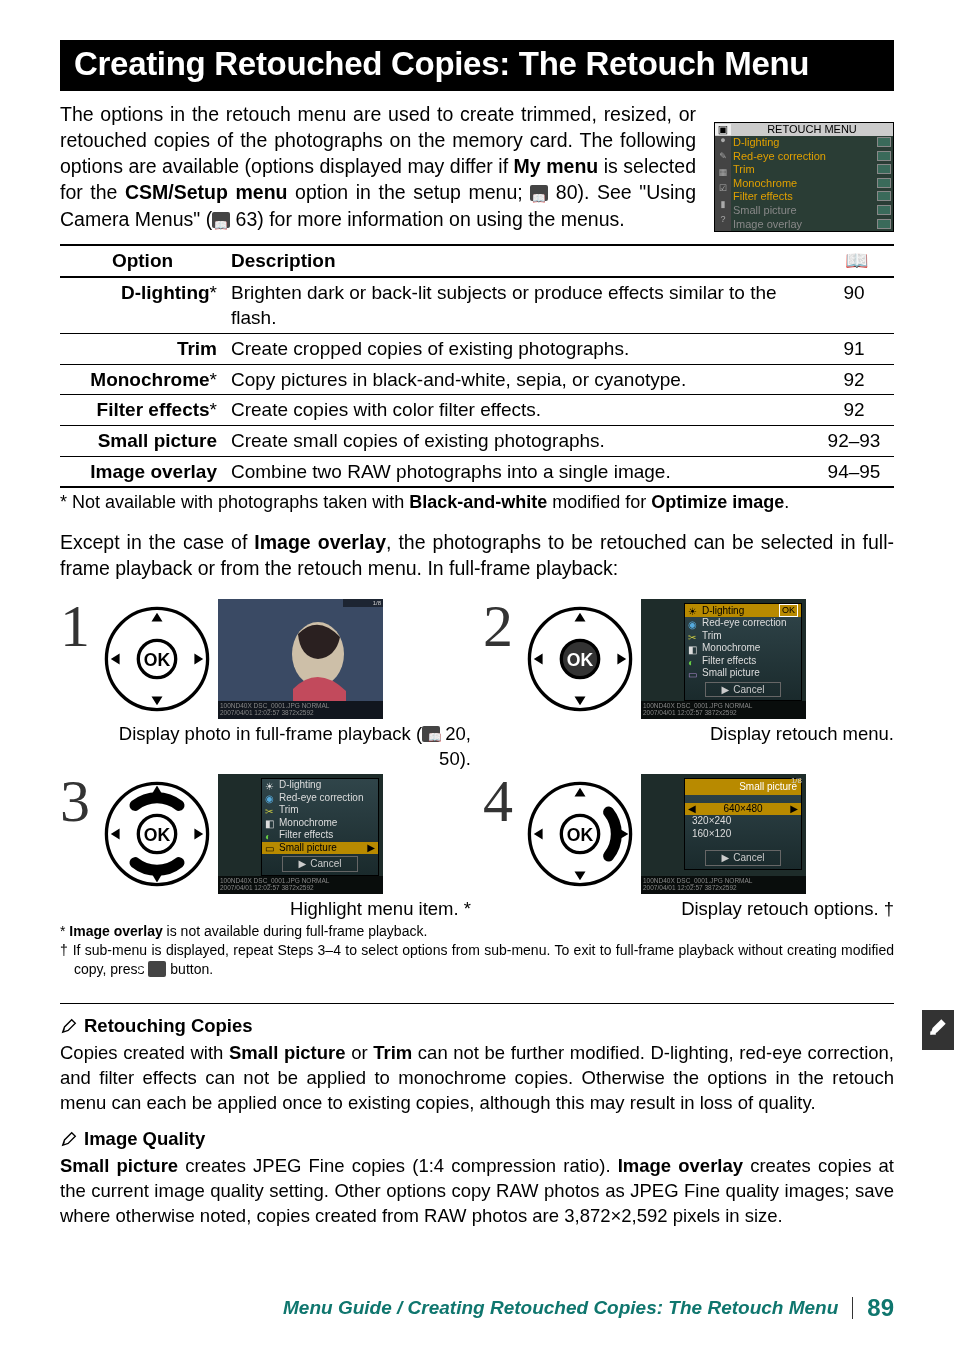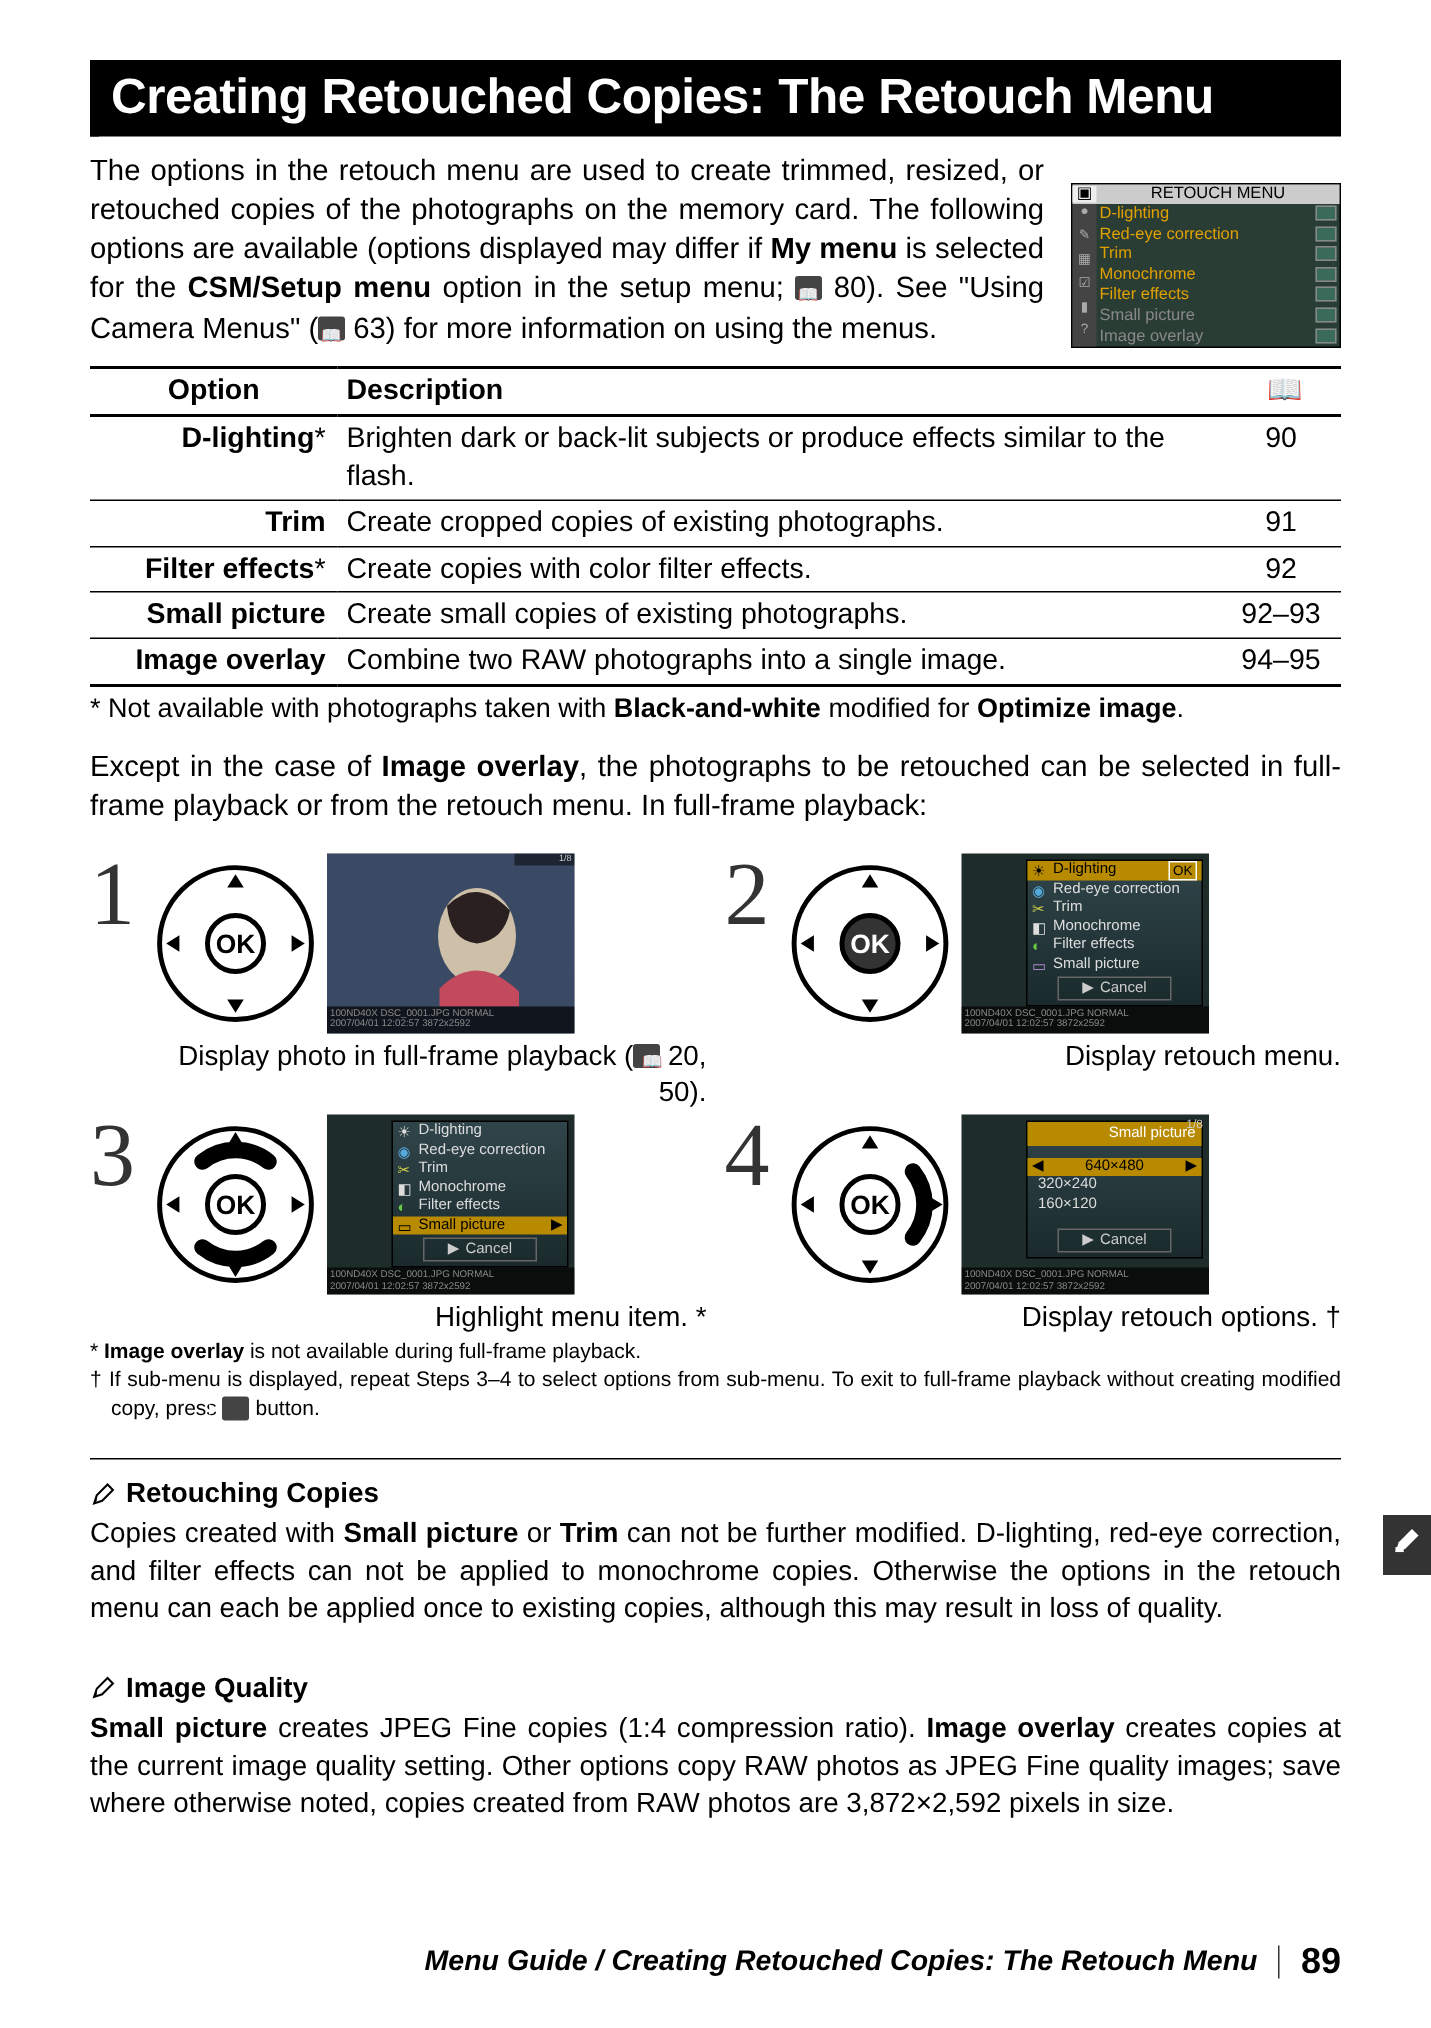--- a/index.html
+++ b/index.html
@@ -163,21 +163,21 @@
   }
   .side-tab span { color:#fff; font-size:16px; }
 
   .footer {
     position: absolute;
     bottom: 28px;
     left: 60px; right: 60px;
     display:flex; justify-content:flex-end; align-items:center; gap: 14px;
     font-weight: 700; font-style: italic; font-size: 19px;
     font-stretch: condensed;
-    color: #000000;
+    color: #0f766e;
   }
   .footer .sep { width:1px; height:22px; background:#333; }
   .footer .pg { font-style: normal; font-weight: 700; font-size: 24px; }
 
   b { font-weight: 700; }
   .tablehead-icon { display:inline-block; width:18px; height:16px; }
 </style>
 </head>
 <body>
 
@@ -248,20 +248,25 @@
         <td class="col1">D-lighting<span class="ast">*</span></td>
         <td>Brighten dark or back-lit subjects or produce effects similar to the flash.</td>
         <td class="col3">90</td>
       </tr>
       <tr>
         <td class="col1">Trim</td>
         <td>Create cropped copies of existing photographs.</td>
         <td class="col3">91</td>
       </tr>
       <tr>
+        <td class="col1">Monochrome<span class="ast">*</span></td>
+        <td>Copy pictures in black-and-white, sepia, or cyanotype.</td>
+        <td class="col3">92</td>
+      </tr>
+      <tr>
         <td class="col1">Filter effects<span class="ast">*</span></td>
         <td>Create copies with color filter effects.</td>
         <td class="col3">92</td>
       </tr>
       <tr>
         <td class="col1">Small picture</td>
         <td>Create small copies of existing photographs.</td>
         <td class="col3">92–93</td>
       </tr>
       <tr>
@@ -474,21 +479,21 @@
   <span class="pencil-ico"><svg viewBox="0 0 20 20">
         <path d="M3 17 L5 11 L13 3 L17 7 L9 15 Z" fill="none" stroke="#000" stroke-width="1.5"></path>
         <path d="M3 17 L5 15 L5 11" fill="#000"></path>
       </svg></span>
   <span>Retouching Copies</span>
 </div>
 <p class="sec-body">
   <span>Copies created with </span><b>Small picture</b><span> or </span><b>Trim</b><span> can not be further modified.  D-lighting, red-eye correction, and filter effects can not be applied to monochrome copies.  Otherwise the options in the retouch menu can each be applied once to existing copies, although this may result in loss of quality.</span>
 </p>
 
-<div class="sec-head" style="margin-top:28px;">
+<div class="sec-head" style="margin-top:11px;">
   <span class="pencil-ico"><svg viewBox="0 0 20 20">
         <path d="M3 17 L5 11 L13 3 L17 7 L9 15 Z" fill="none" stroke="#000" stroke-width="1.5"></path>
         <path d="M3 17 L5 15 L5 11" fill="#000"></path>
       </svg></span>
   <span>Image Quality</span>
 </div>
 <p class="sec-body">
   <b>Small picture</b><span> creates JPEG Fine copies (1:4 compression ratio).  </span><b>Image overlay</b><span> creates copies at the current image quality setting.  Other options copy RAW photos as JPEG Fine quality images; save where otherwise noted, copies created from RAW photos are 3,872×2,592 pixels in size.</span>
 </p>
 

